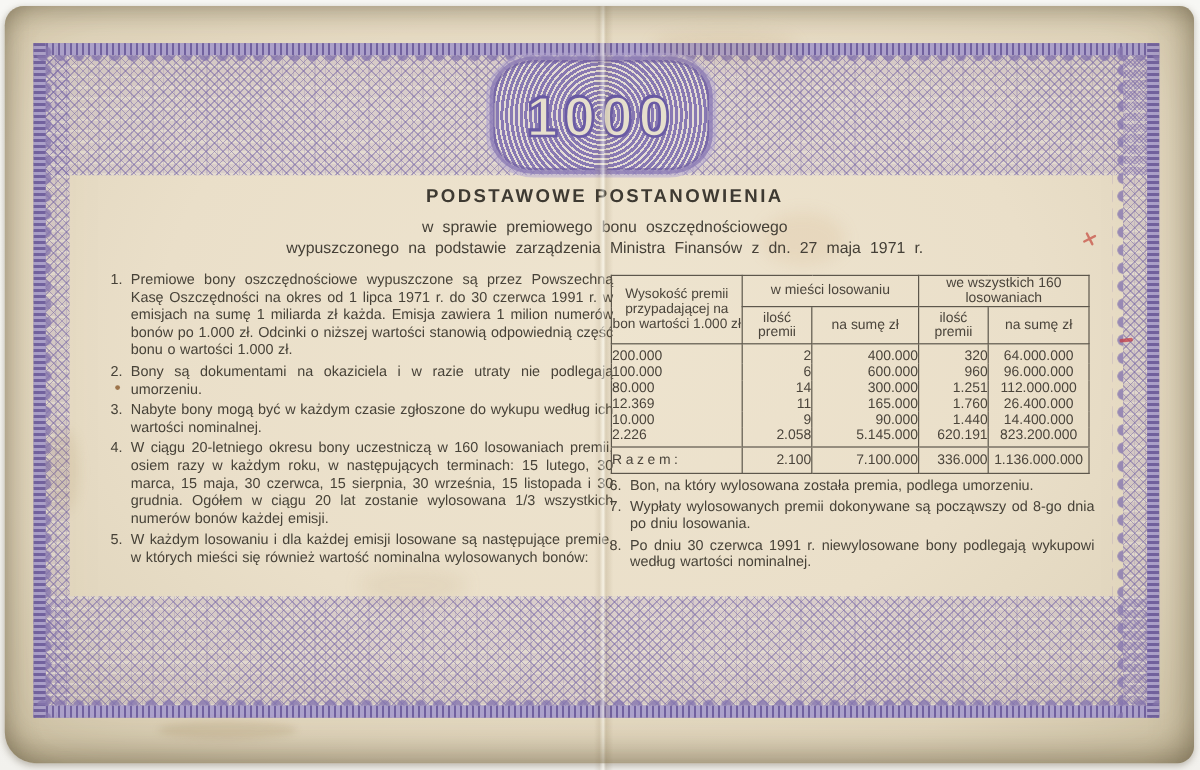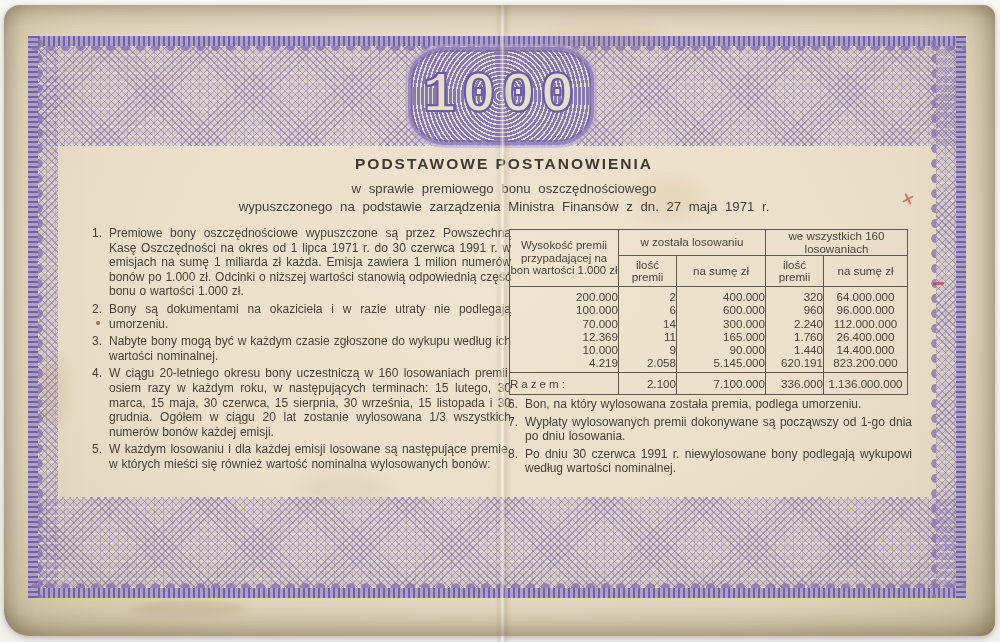--- a/index.html
+++ b/index.html
@@ -36,22 +36,22 @@
   .sc-bottom{left:24px;top:574px;width:938px;height:9px;background:radial-gradient(circle at 50% 100%,rgba(134,118,178,.8) 4.5px,rgba(0,0,0,0) 5px);background-size:15px 9px;}
   .sc-left{left:34px;top:31px;width:9px;height:562px;background:radial-gradient(circle at 0 50%,rgba(134,118,178,.8) 4.5px,rgba(0,0,0,0) 5px);background-size:9px 15px;}
   .sc-right{left:923px;top:31px;width:9px;height:562px;background:radial-gradient(circle at 100% 50%,rgba(134,118,178,.8) 4.5px,rgba(0,0,0,0) 5px);background-size:9px 15px;}
   
   .badge{position:absolute;left:407px;top:45px;width:180px;height:92px;z-index:3;}
   .badge-shape{position:absolute;inset:0;border-radius:34px/30px;
     background-color:#b2a5ce;
     background-image:repeating-radial-gradient(circle at 50% 50%,rgba(237,230,215,.85) 0 1.5px,rgba(126,110,172,.8) 1.5px 4px);
     box-shadow:0 0 0 3px rgba(138,122,180,.75),0 0 0 6px rgba(178,165,210,.5),inset 0 0 0 2px rgba(110,94,160,.6);}
   .badge-num{position:absolute;inset:0;display:flex;align-items:center;justify-content:center;
-    font-size:57px;font-weight:bold;letter-spacing:5px;color:#e6dfcd;
-    -webkit-text-stroke:2px #6a5ba4;text-shadow:0 0 2px rgba(106,91,164,.8),1px 1px 0 #6a5ba4,-1px -1px 0 #6a5ba4;font-family:Liberation Mono, monospace;}
+    font-size:47px;font-weight:bold;letter-spacing:5px;color:#e6dfcd;
+    -webkit-text-stroke:2px #6a5ba4;text-shadow:0 0 2px rgba(106,91,164,.8),1px 1px 0 #6a5ba4,-1px -1px 0 #6a5ba4;}
   
   .title{position:absolute;left:0;top:150px;width:1000px;text-align:center;z-index:5;
     font-size:15.5px;font-weight:bold;letter-spacing:2px;color:#3e3a32;}
   .subtitle{position:absolute;left:0;width:1000px;text-align:center;z-index:5;color:#45403700;color:#454037;font-size:13.2px;word-spacing:4px;}
   .s1{top:176px;}
   .s2{top:194px;}
   
   .col-left{position:absolute;left:88px;top:221px;width:419px;z-index:5;color:#474238;font-size:12px;line-height:14.6px;}
   .col-right{position:absolute;left:504px;top:392px;width:404px;z-index:5;color:#474238;font-size:12px;line-height:14.6px;}
   .para{display:flex;margin-bottom:3px;}
@@ -62,21 +62,21 @@
     color:#4a443b;font-size:11.6px;}
   .prize-table th,.prize-table td{border:1px solid #5d574c;font-weight:normal;padding:0;}
   .prize-table thead th{text-align:center;vertical-align:middle;line-height:12.5px;}
   .th-col1{font-size:11.4px;padding:2px 1px;}
   .row-group th{height:26px;}
   .row-sub th{height:31px;}
   .prize-table tbody td{border-top:none;border-bottom:none;line-height:13.3px;}
   .prize-table tbody tr:first-child td{padding-top:3px;}
   .prize-table tbody tr:last-child td{padding-bottom:2px;}
   .prize-table tfoot td{height:22px;vertical-align:middle;}
-  .c1{text-align:right;padding-right:30px;}
+  .c1{padding-right:30px;}
   .c2{text-align:right;padding-right:15px;}
   .c3{text-align:right;padding-right:11px;margin-left:48px;}
   .c4{text-align:right;padding-right:7px;}
   .c5{text-align:center;padding-right:8px;}
   .razem{text-align:left !important;padding-left:6px;letter-spacing:3px;margin-top:20px;}
   
   .crease{position:absolute;left:491px;top:0;width:16px;height:642px;z-index:40;pointer-events:none;
     background:linear-gradient(90deg,rgba(0,0,0,0) 0%,rgba(110,90,55,.10) 28%,rgba(255,255,248,.55) 48%,rgba(118,98,60,.16) 62%,rgba(0,0,0,0) 100%);}
   .mark-x{position:absolute;left:898px;top:188px;width:12px;height:12px;z-index:10;opacity:.7;transform:rotate(18deg);}
   .mark-x::before,.mark-x::after{content:"";position:absolute;left:5px;top:0;width:2px;height:12px;background:#c64a3f;border-radius:1px;}
@@ -145,21 +145,21 @@
       <colgroup>
         <col style="width:109px">
           <col style="width:58px">
           <col style="width:89px">
           <col style="width:58px">
           <col style="width:84px">
       </colgroup>
       <thead>
         <tr class="row-group">
           <th rowspan="2" class="th-col1">Wysokość premii przypadającej na bon wartości 1.000 zł</th>
-          <th colspan="2">w została losowaniu</th>
+          <th colspan="2">w mieści losowaniu</th>
           <th colspan="2">we wszystkich 160 losowaniach</th>
         </tr>
         <tr class="row-sub">
           <th>ilość premii</th>
           <th>na sumę zł</th>
           <th>ilość premii</th>
           <th>na sumę zł</th>
         </tr>
       </thead>
       <tbody>
@@ -171,42 +171,42 @@
           <td class="c5">64.000.000</td>
         </tr>
         <tr>
           <td class="c1">100.000</td>
           <td class="c2">6</td>
           <td class="c3">600.000</td>
           <td class="c4">960</td>
           <td class="c5">96.000.000</td>
         </tr>
         <tr>
-          <td class="c1">70.000</td>
+          <td class="c1">80.000</td>
           <td class="c2">14</td>
           <td class="c3">300.000</td>
-          <td class="c4">2.240</td>
+          <td class="c4">1.251</td>
           <td class="c5">112.000.000</td>
         </tr>
         <tr>
           <td class="c1">12.369</td>
           <td class="c2">11</td>
           <td class="c3">165.000</td>
           <td class="c4">1.760</td>
           <td class="c5">26.400.000</td>
         </tr>
         <tr>
           <td class="c1">10.000</td>
           <td class="c2">9</td>
           <td class="c3">90.000</td>
           <td class="c4">1.440</td>
           <td class="c5">14.400.000</td>
         </tr>
         <tr>
-          <td class="c1">4.219</td>
+          <td class="c1">2.226</td>
           <td class="c2">2.058</td>
           <td class="c3">5.145.000</td>
           <td class="c4">620.191</td>
           <td class="c5">823.200.000</td>
         </tr>
       </tbody>
       <tfoot>
         <tr>
           <td class="razem">Razem:</td>
           <td class="c2">2.100</td>
@@ -217,21 +217,21 @@
       </tfoot>
     </table>
 
     <div class="col-right">
       <div class="para">
         <span class="pnum">6.</span>
         <span class="ptext">Bon, na który wylosowana została premia, podlega umorzeniu.</span>
       </div>
       <div class="para">
         <span class="pnum">7.</span>
-        <span class="ptext">Wypłaty wylosowanych premii dokonywane są począwszy od 1-go dnia po dniu losowania.</span>
+        <span class="ptext">Wypłaty wylosowanych premii dokonywane są począwszy od 8-go dnia po dniu losowania.</span>
       </div>
       <div class="para">
         <span class="pnum">8.</span>
         <span class="ptext">Po dniu 30 czerwca 1991 r. niewylosowane bony podlegają wykupowi według wartości nominalnej.</span>
       </div>
     </div>
 
     <div class="blotch b1"></div>
     <div class="blotch b2"></div>
     <div class="blotch b3"></div>

